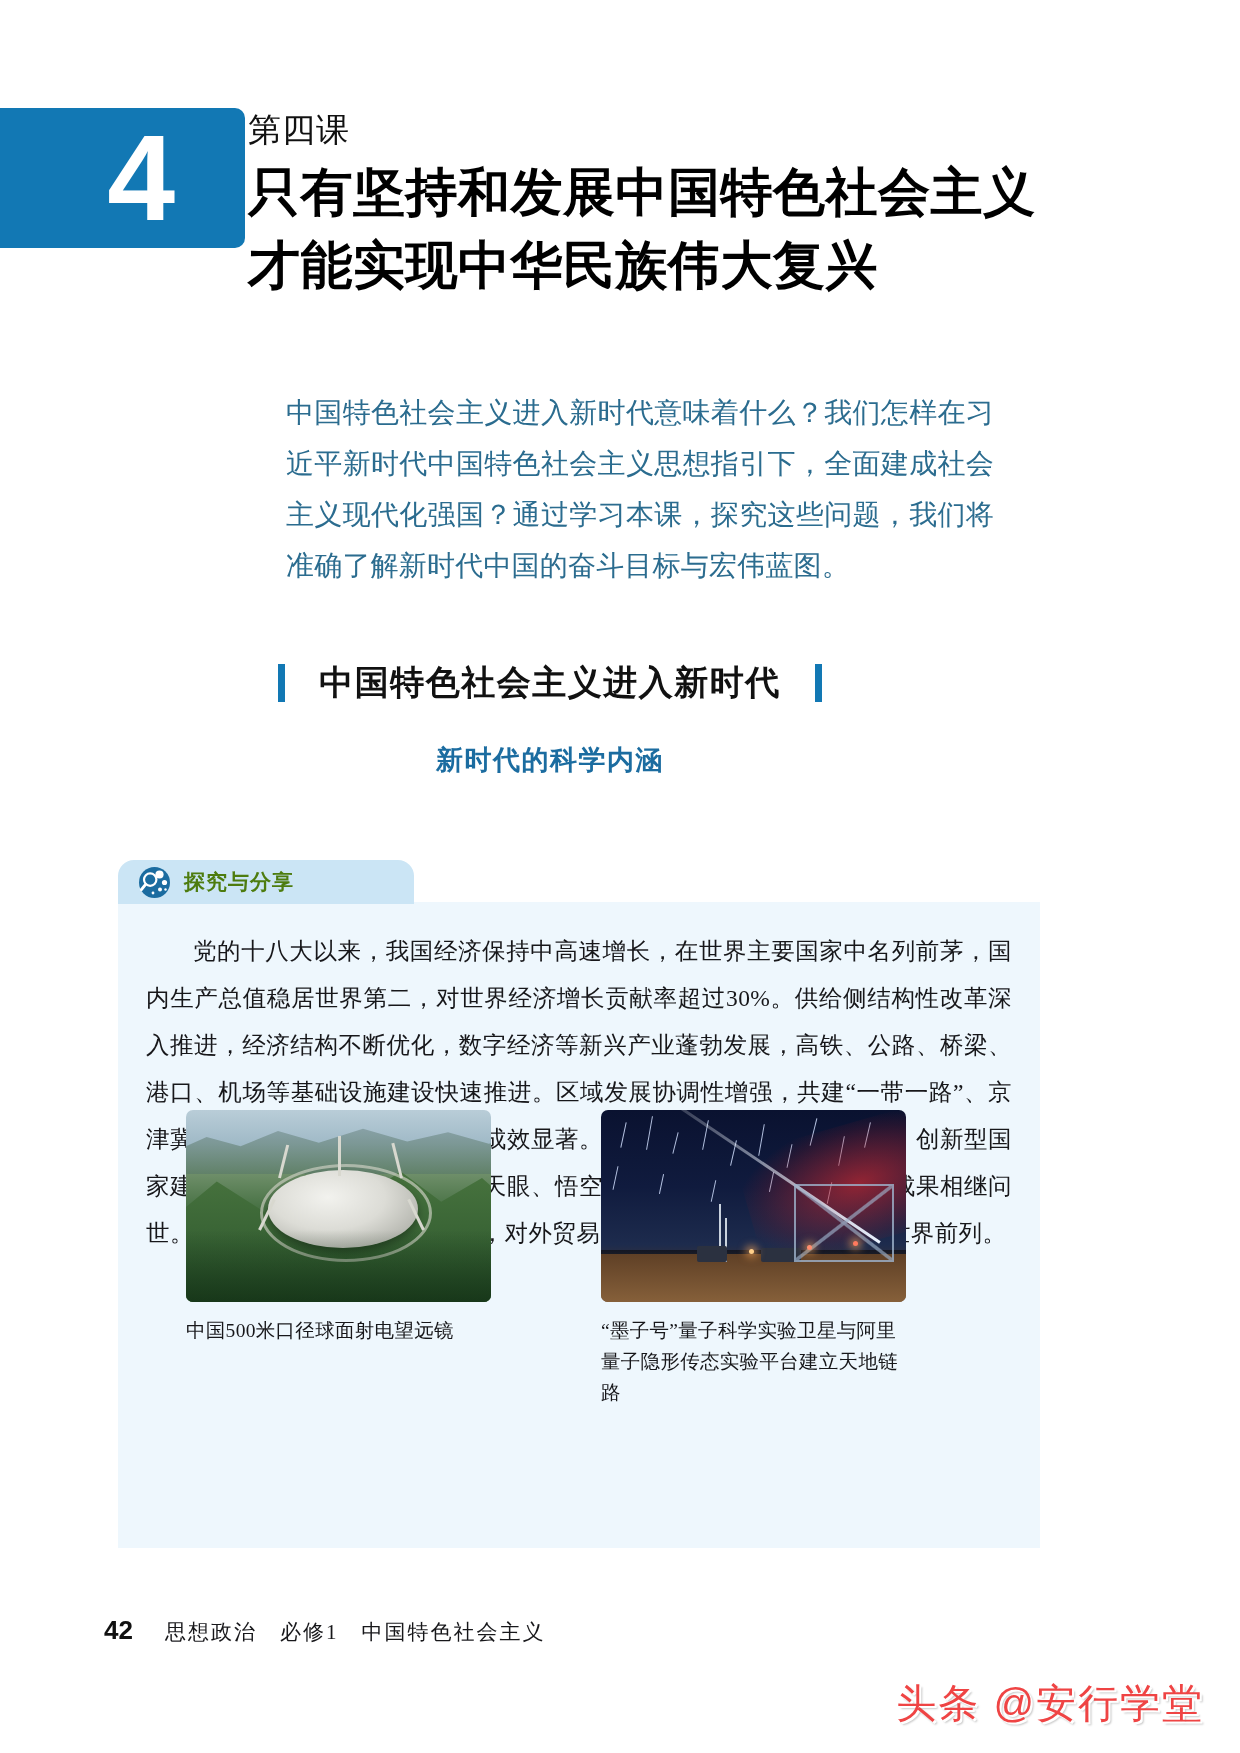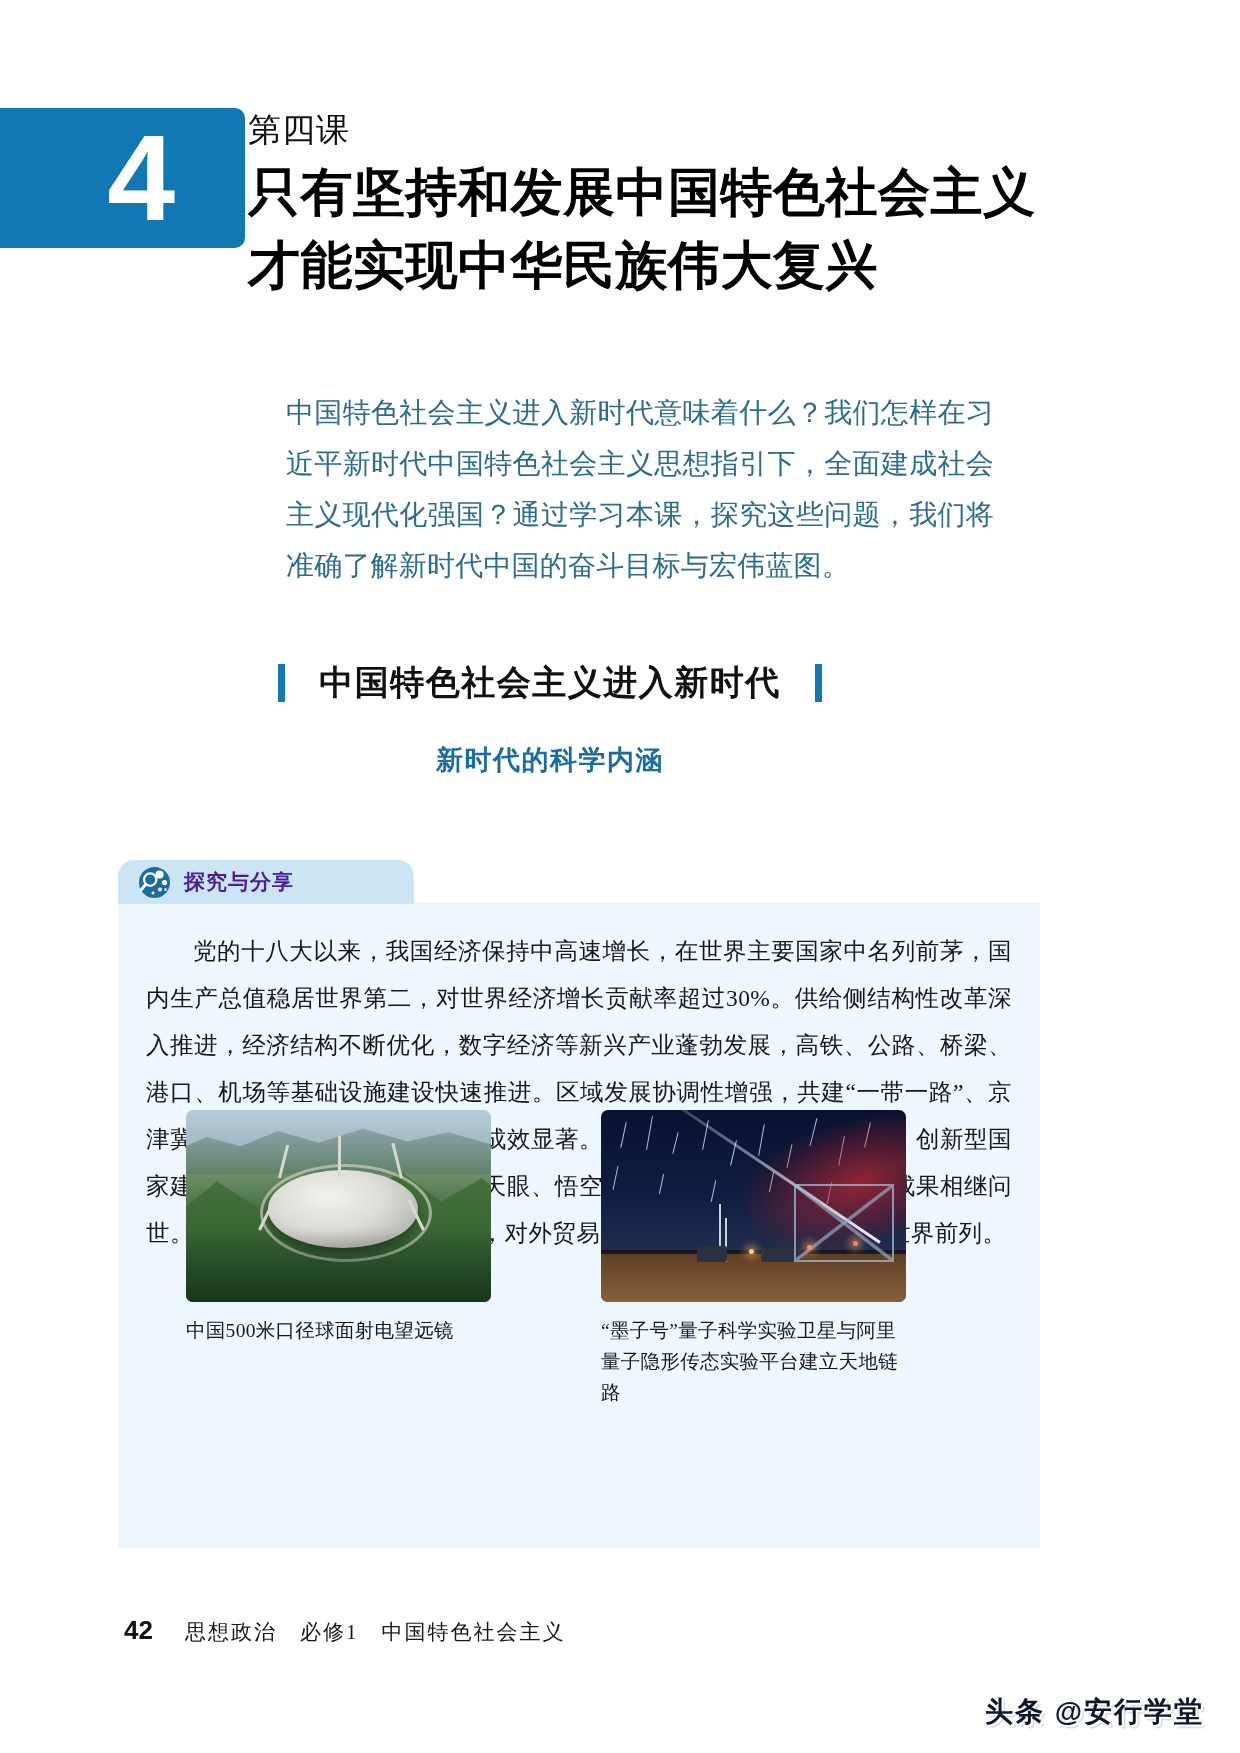--- a/index.html
+++ b/index.html
@@ -147,21 +147,21 @@
   }
   #explore-icon {
     width: 33px;
     height: 33px;
     flex: none;
     position: relative;
   }
   #explore-tab-label {
     font-size: 21px;
     font-weight: 700;
-    color: #4c1d95;
+    color: #4d7c0f;
     letter-spacing: 1px;
   }
 
   #explore-body {
     position: absolute;
     left: 28px;
     top: 26px;
     width: 866px;
   }
   #explore-paragraph {
@@ -279,21 +279,21 @@
     position: absolute; right: 12px; bottom: 40px; width: 96px; height: 74px;
     border: 2px solid #9fb4cd; opacity: .8;
     background:
       linear-gradient(to bottom right, transparent 48%, rgba(159,180,205,.8) 49%, rgba(159,180,205,.8) 51%, transparent 52%),
       linear-gradient(to bottom left, transparent 48%, rgba(159,180,205,.8) 49%, rgba(159,180,205,.8) 51%, transparent 52%);
   }
 
   
   #page-footer {
     position: absolute;
-    left: 124px;
+    left: 104px;
     top: 1615px;
     display: flex;
     align-items: baseline;
     gap: 32px;
   }
   #page-number {
     font-family: "Liberation Sans", sans-serif;
     font-size: 26px;
     font-weight: 700;
     color: #111;
@@ -303,23 +303,23 @@
     font-size: 21px;
     color: #17171a;
     letter-spacing: 2px;
   }
 
   
   #watermark {
     position: absolute;
     right: 36px;
     bottom: 22px;
-    font-size: 28px;
-    font-weight: 700;
-    color: #0f172a;
+    font-size: 40px;
+    font-weight: 400;
+    color: #ef4444;
     letter-spacing: 2px;
     text-shadow: 2px 2px 0 #ffffff, 3px 3px 2px rgba(0,0,0,.22);
     white-space: nowrap;
   }
 </style>
 </head>
 <body>
 
 <div id="chapter-header">
   <div id="chapter-number-badge">

